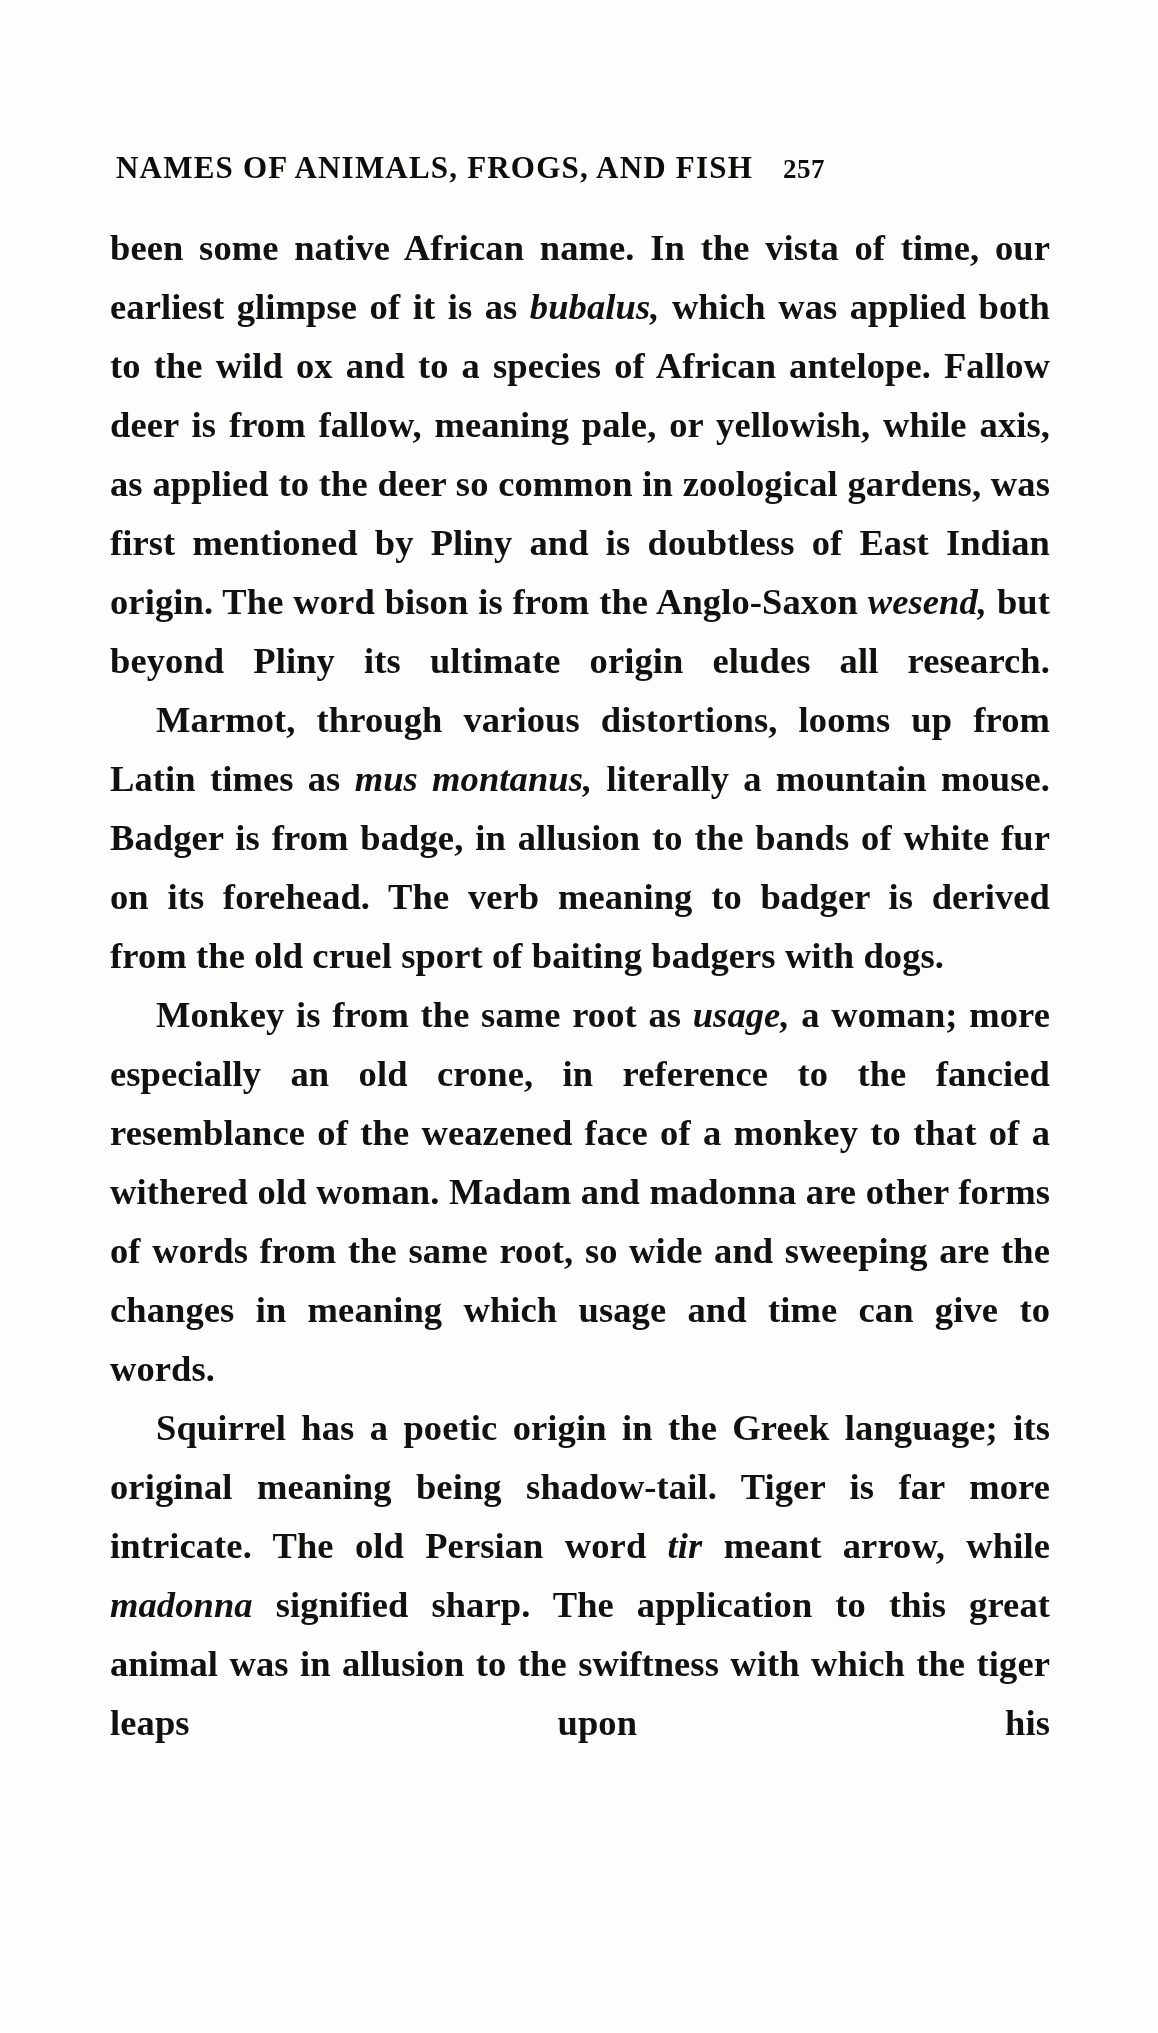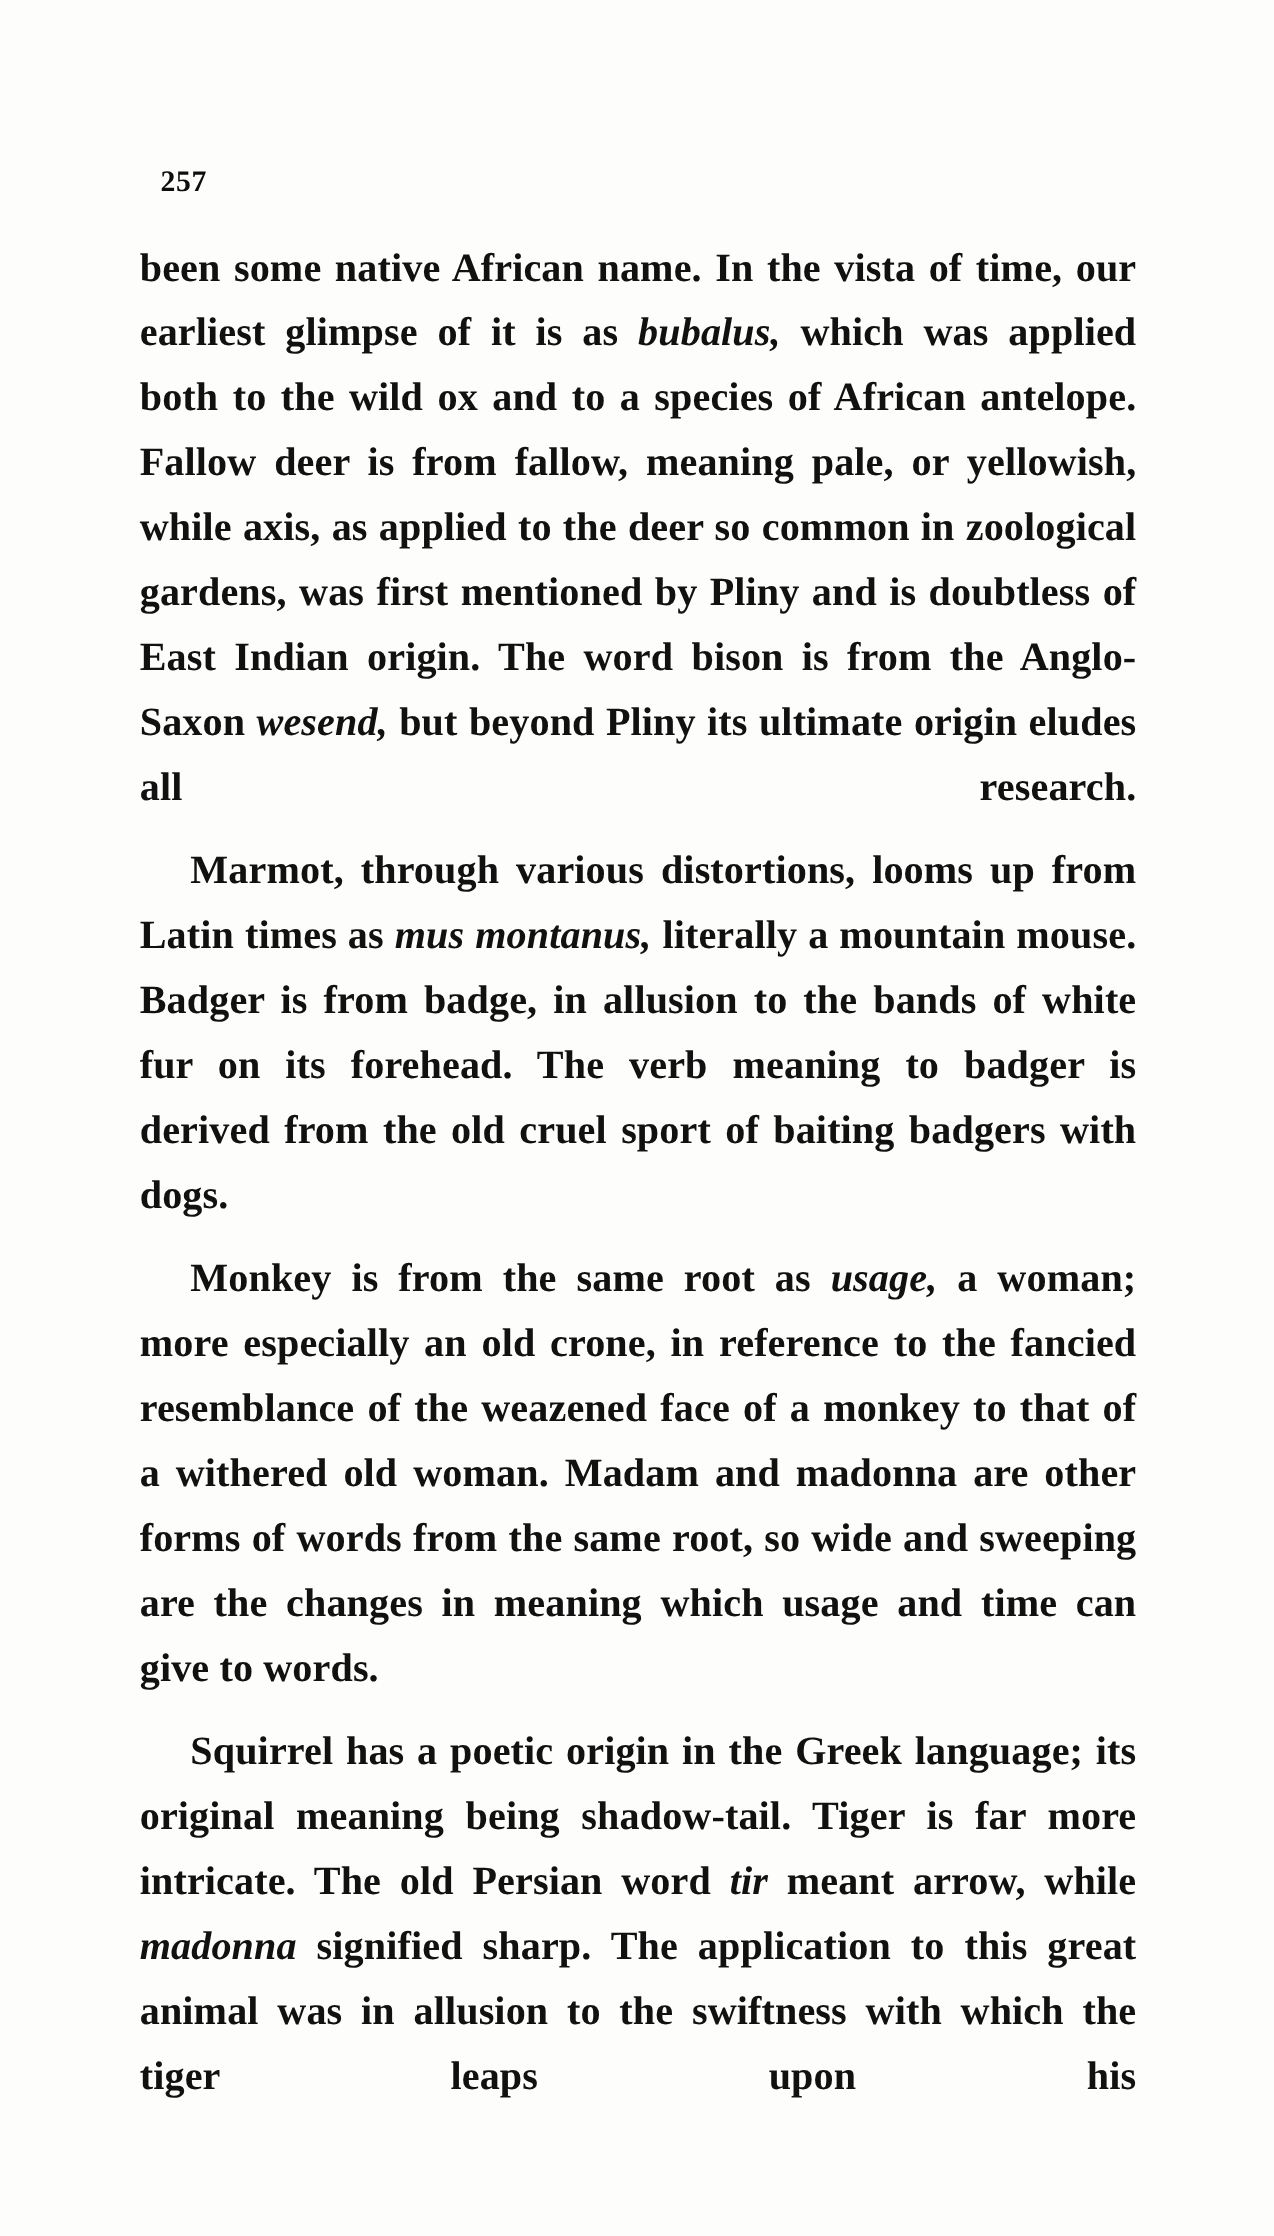--- a/index.html
+++ b/index.html
@@ -51,21 +51,21 @@
     font-family: "Liberation Serif", serif;
     font-size: 36.5px;
     line-height: 59px;
     font-weight: 700;
     text-align: justify;
     text-justify: inter-word;
     letter-spacing: 0.1px;
     color: #111111;
   }
   .body-text p {
-    margin: 17px;
+    margin: 0;
     text-indent: 0;
   }
   .body-text p.indent {
     text-indent: 46px;
   }
   .body-text i {
     font-style: italic;
   }
   
   .just-all {
@@ -75,20 +75,21 @@
     text-align-last: left;
   }
 </style>
 </head>
 <body>
 
 <div class="page">
   <div class="page-inner">
 
     <div class="running-head">
+      <span class="head-title">NAMES OF ANIMALS, FROGS, AND FISH</span>
       <span class="head-folio">257</span>
     </div>
 
     <div class="body-text" id="body-text">
         <p class="just-all">been some native African name.  In the vista of time, our earliest glimpse of it is as <i>bubalus,</i> which was applied both to the wild ox and to a species of African antelope.  Fallow deer is from fallow, meaning pale, or yellowish, while axis, as applied to the deer so common in zoological gardens, was first mentioned by Pliny and is doubtless of East Indian origin.  The word bison is from the Anglo-Saxon <i>wesend,</i> but beyond Pliny its ultimate origin eludes all research.</p>
         <p class="indent last-natural">Marmot, through various distortions, looms up from Latin times as <i>mus montanus,</i> literally a mountain mouse.  Badger is from badge, in allusion to the bands of white fur on its forehead. The verb meaning to badger is derived from the old cruel sport of baiting badgers with dogs.</p>
         <p class="indent last-natural">Monkey is from the same root as <i>usage,</i> a woman; more especially an old crone, in reference to the fancied resemblance of the weazened face of a monkey to that of a withered old woman. Madam and madonna are other forms of words from the same root, so wide and sweeping are the changes in meaning which usage and time can give to words.</p>
         <p class="indent just-all">Squirrel has a poetic origin in the Greek language; its original meaning being shadow-tail. Tiger is far more intricate.  The old Persian word <i>tir</i> meant arrow, while <i>madonna</i> signified sharp.  The application to this great animal was in allusion to the swiftness with which the tiger leaps upon his</p>
       </div>
 

